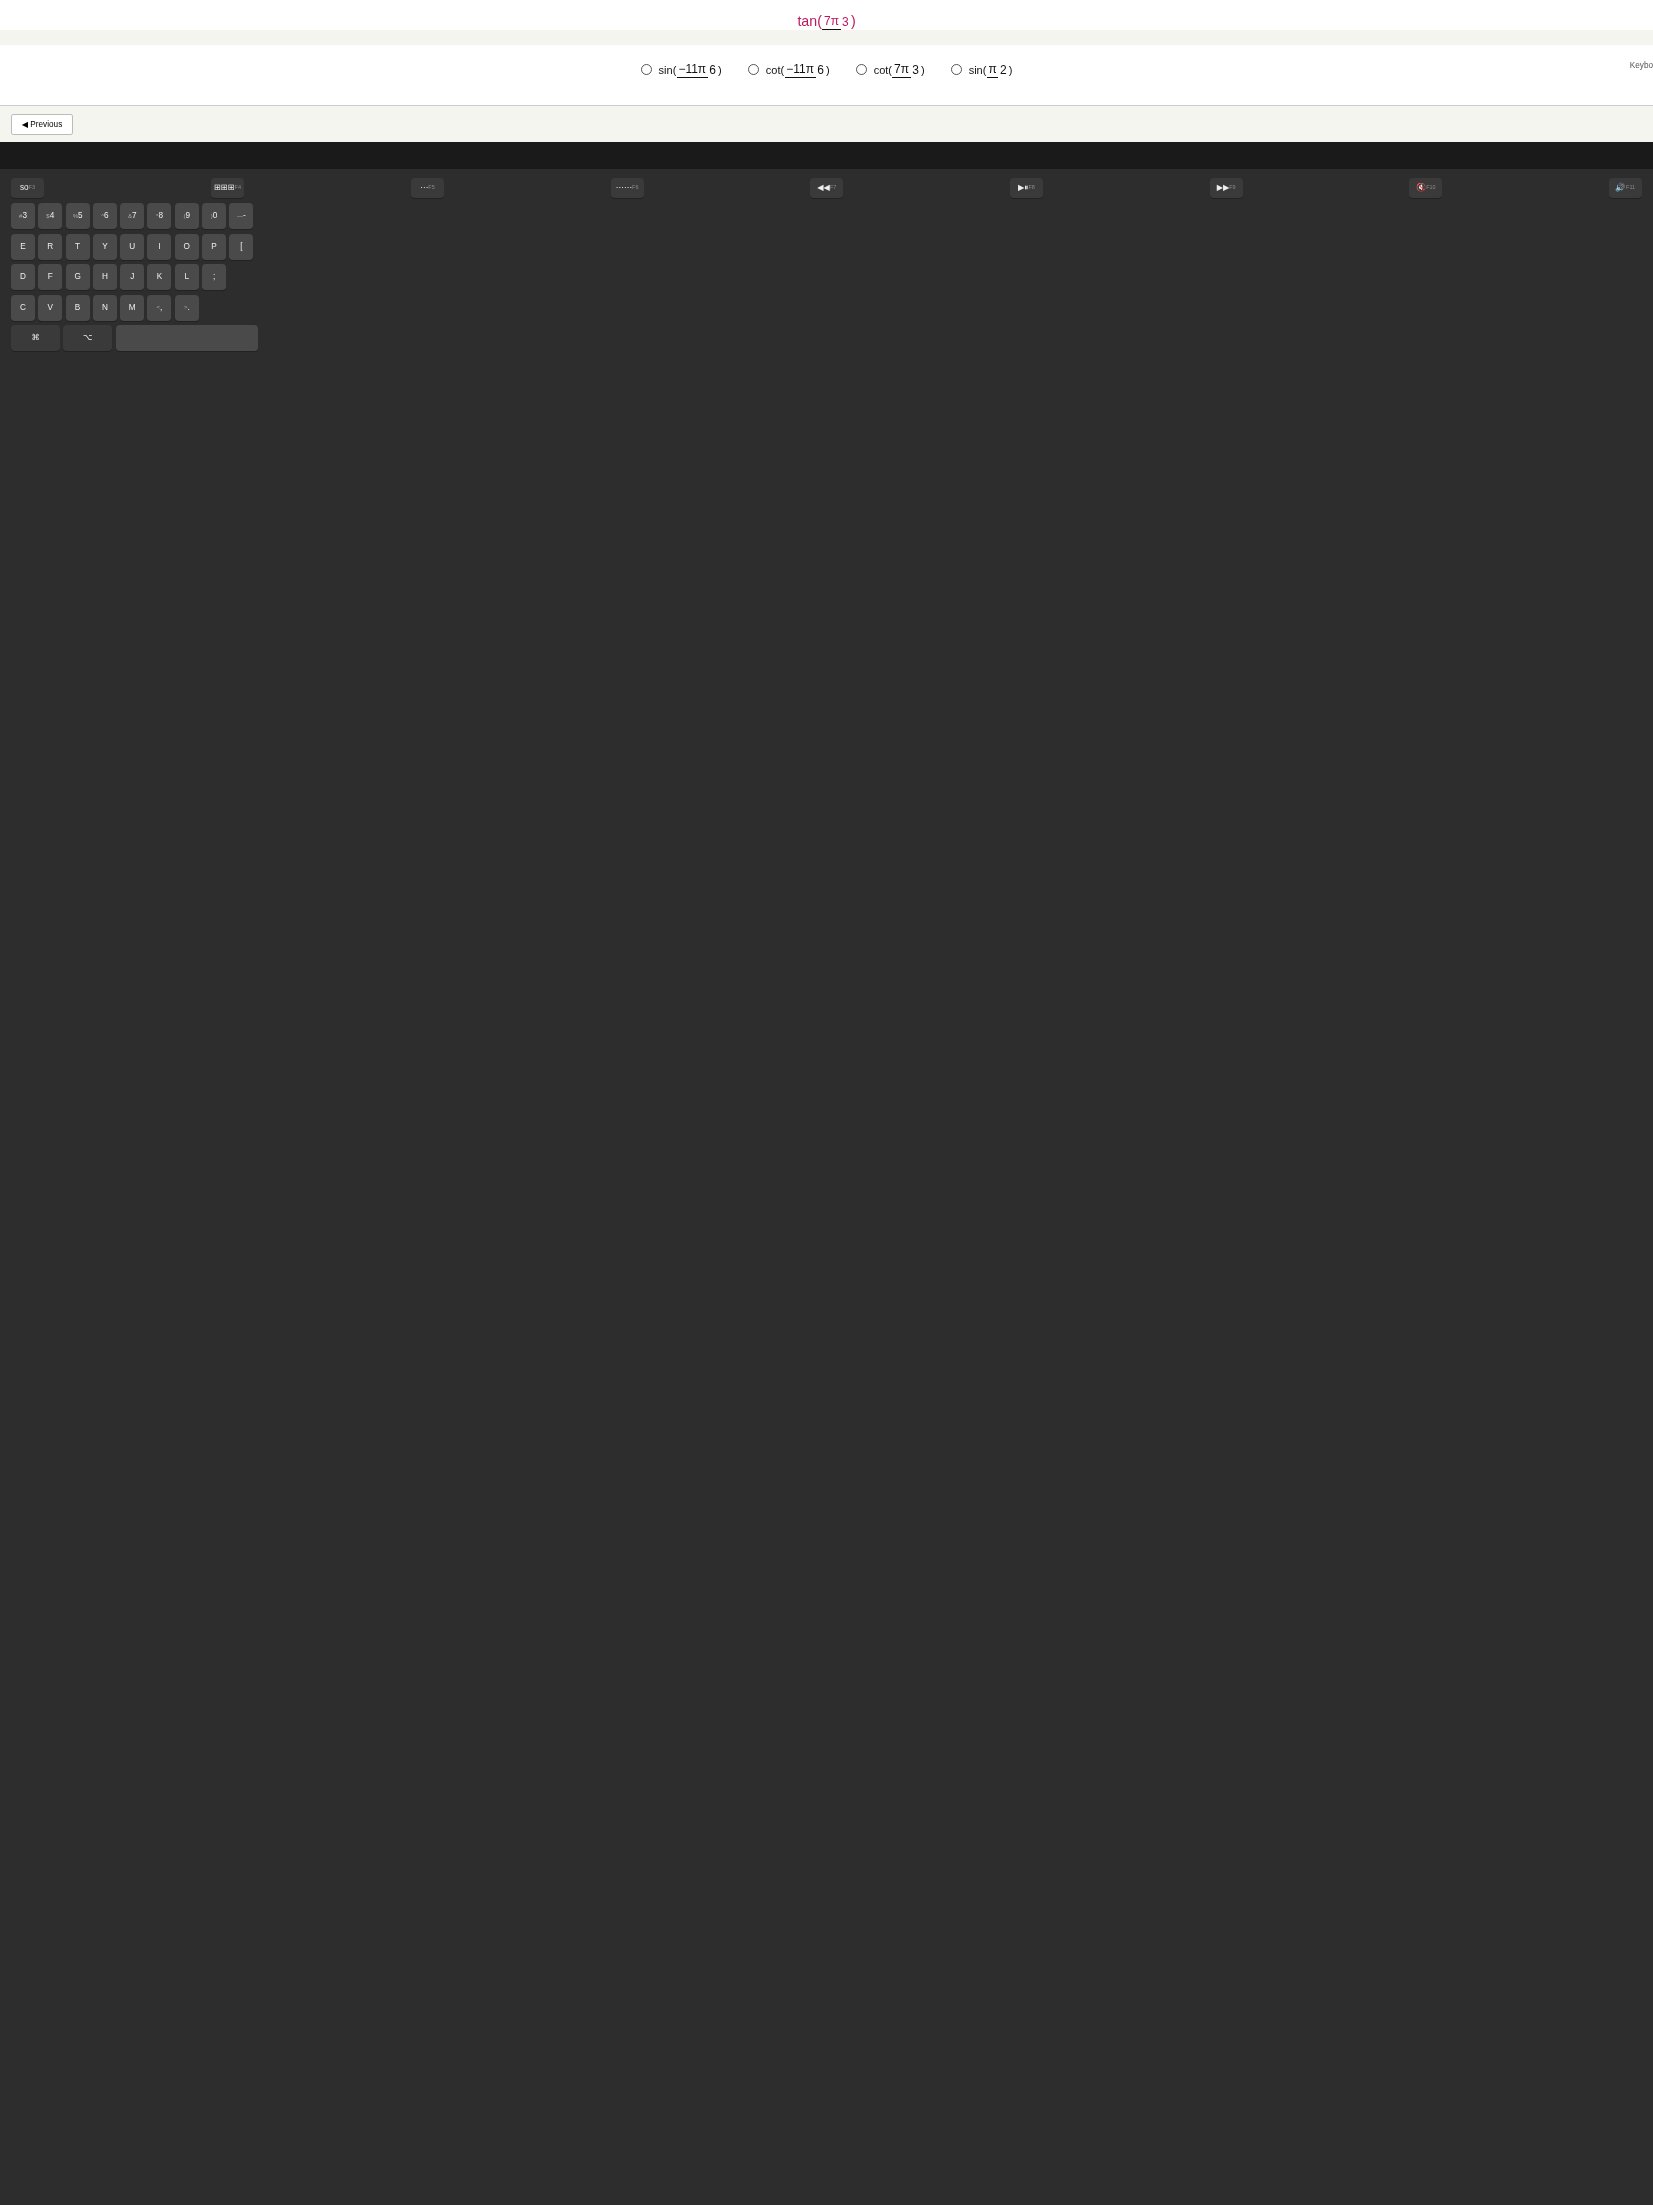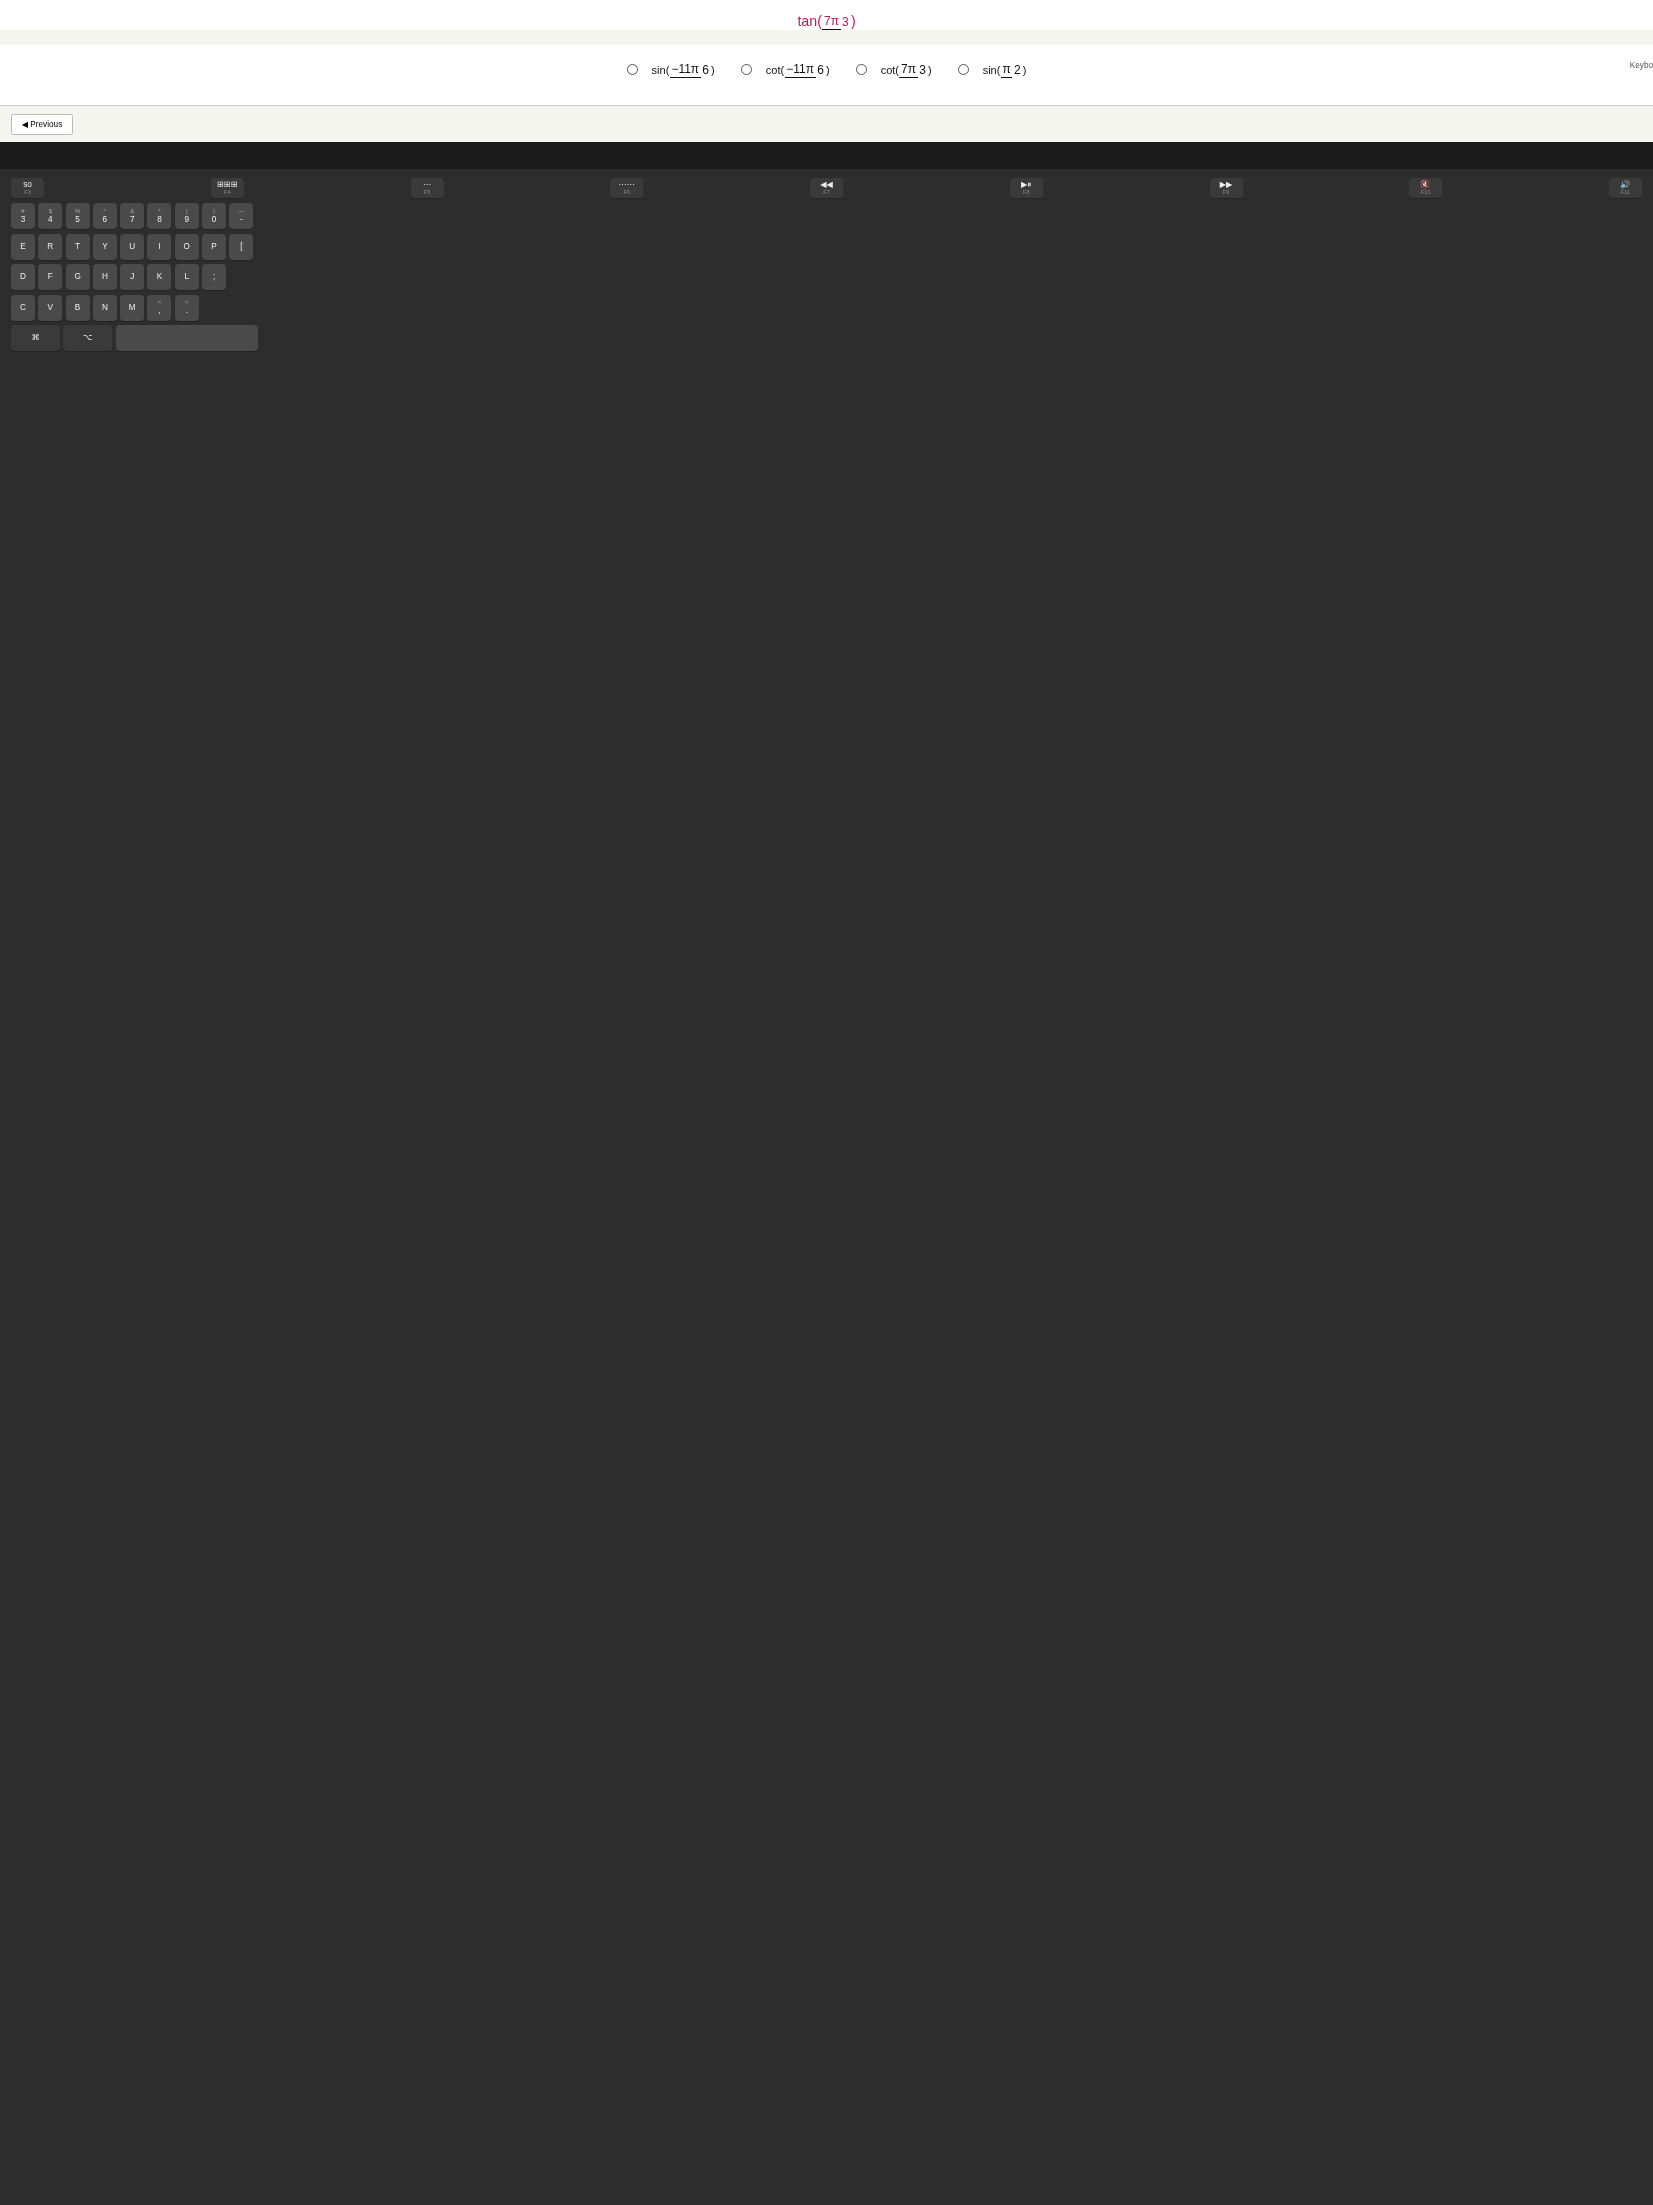--- a/index.html
+++ b/index.html
@@ -84,21 +84,21 @@
       align-items: center;
       gap: 26px;
       justify-content: center;
       flex-wrap: wrap;
       padding: 5.5px 0 11px 0;
     }
 
     .answer-option {
       display: flex;
       align-items: center;
-      gap: 14px;
+      gap: 7px;
       font-size: 11px;
       color: #111;
       cursor: pointer;
     }
 
     .radio-circle {
       width: 11px;
       height: 11px;
       border-radius: 50%;
       border: 1.1px solid #555;
@@ -190,21 +190,21 @@
       justify-content: flex-start;
     }
 
     .kb-key {
       background: #4a4a4a;
       border-radius: 3.8px;
       color: #f0f0f0;
       font-size: 8.2px;
       font-weight: 500;
       display: flex;
-      flex-direction: column;
+      flex-direction: row;
       align-items: center;
       justify-content: center;
       cursor: pointer;
       user-select: none;
       box-shadow: 0 1.1px 0 #222;
       min-height: 26px;
       min-width: 24px;
       padding: 2.2px 3.3px;
     }
     .kb-key.wider { min-width: 49px; }

